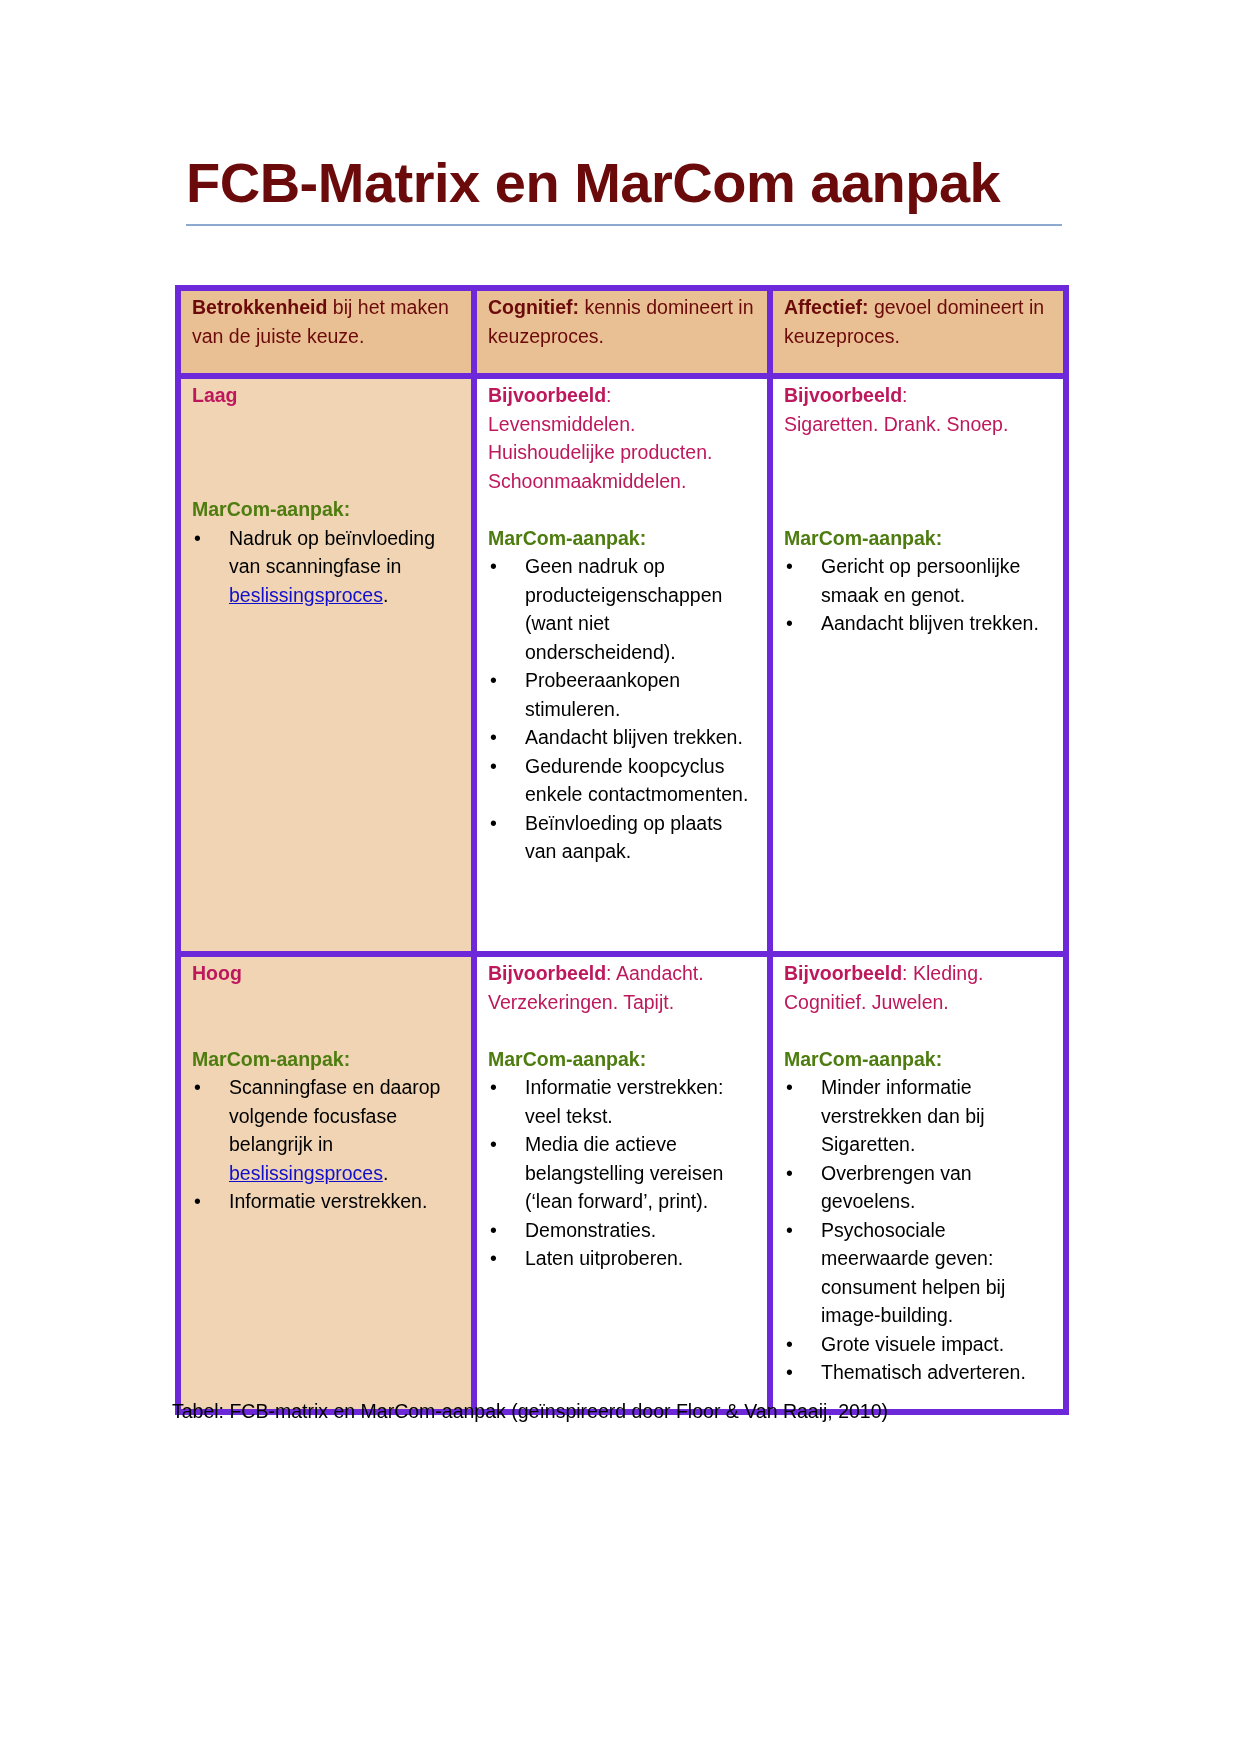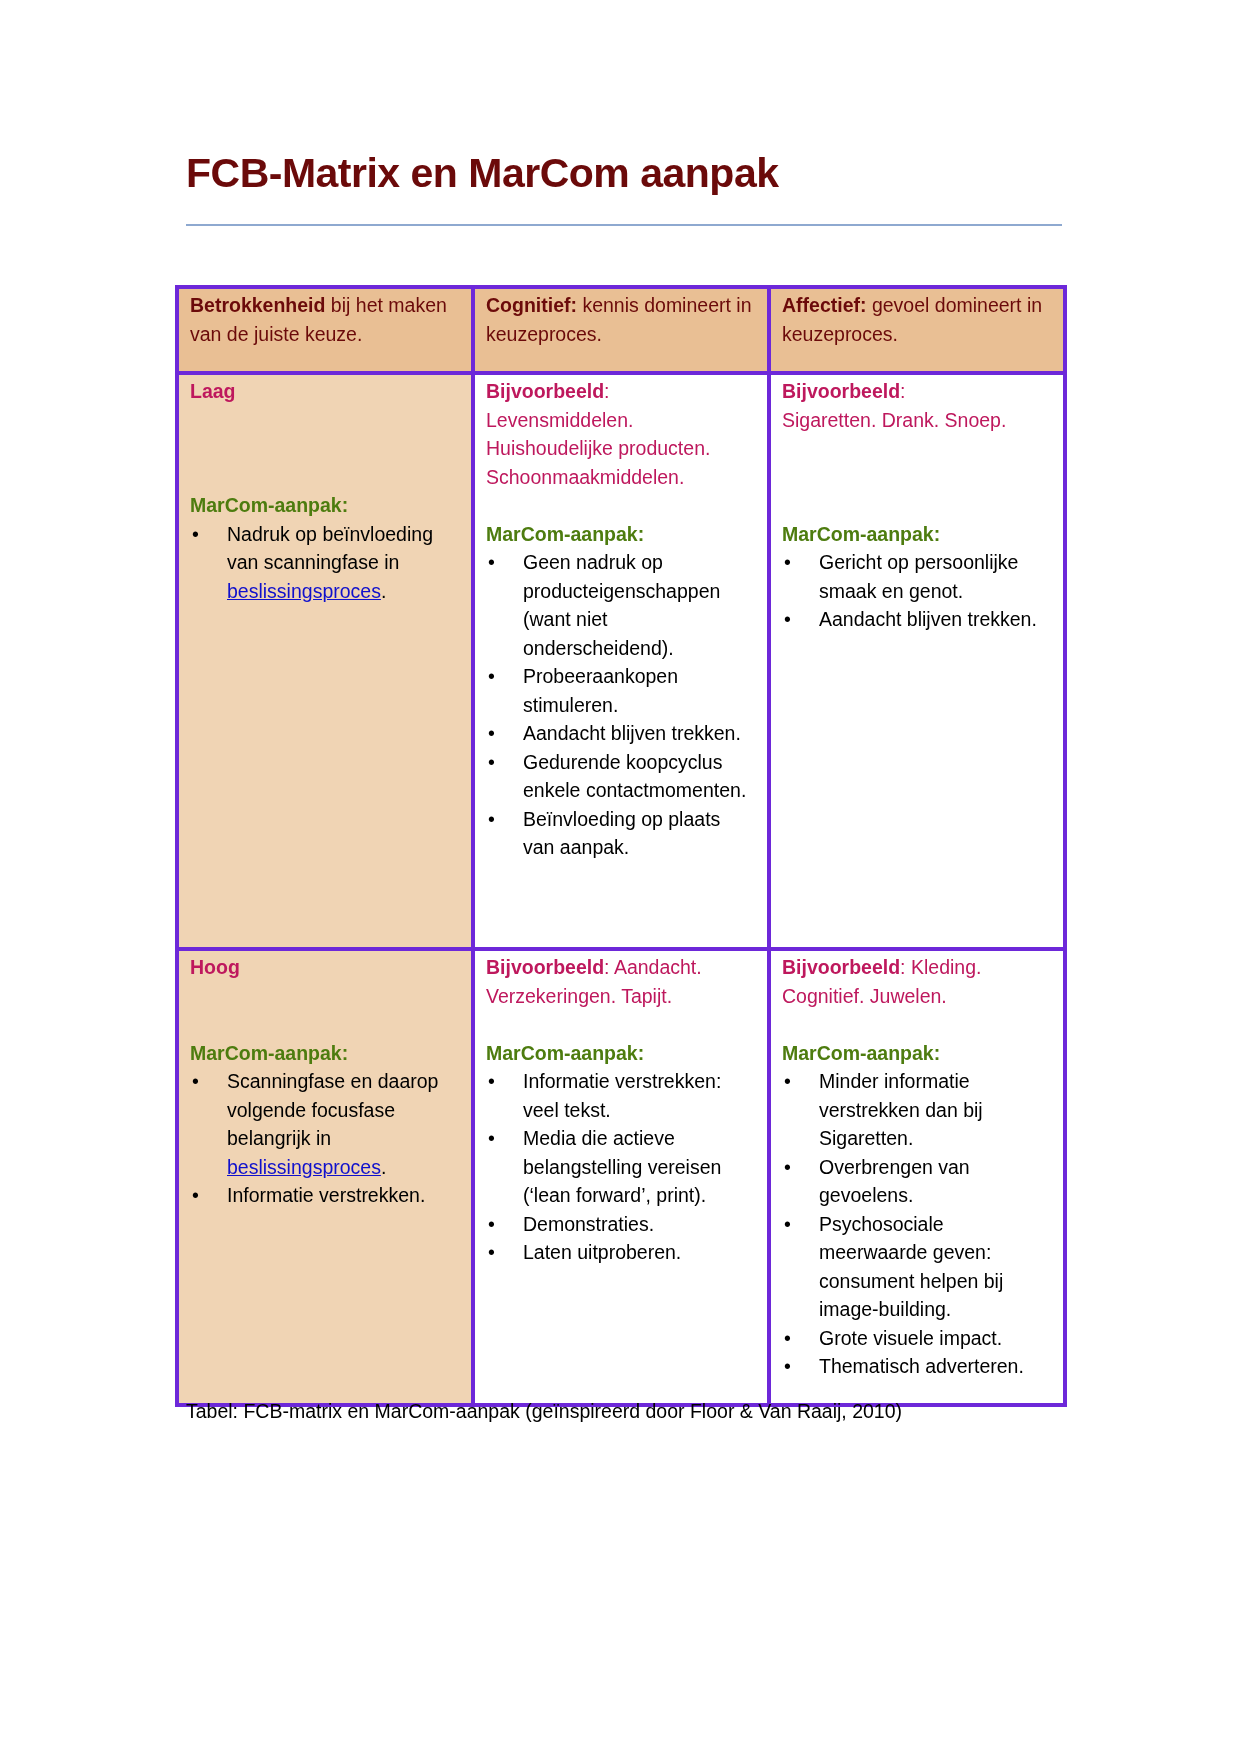--- a/index.html
+++ b/index.html
@@ -1,44 +1,44 @@
 <!DOCTYPE html>
 <html><head>
 <meta charset="utf-8">
 <style>
   html, body { margin: 0; padding: 0; background: #ffffff; }
   body { width: 1240px; height: 1753px; position: relative; font-family: "Liberation Sans", sans-serif; color: #000; }
   .title {
     position: absolute; left: 186px; top: 150px;
-    font-size: 41px; font-weight: bold; color: #6B0A0A; letter-spacing: -0.5px;
+    font-size: 56px; font-weight: bold; color: #6B0A0A; letter-spacing: -0.5px;
     font-family: "Liberation Sans", sans-serif;
   }
   .rule { position: absolute; left: 186px; top: 224px; width: 876px; height: 2px; background: #8EA9D0; }
   table.matrix {
     position: absolute; left: 175px; top: 285px; width: 888px;
     border-collapse: collapse; table-layout: fixed;
     font-size: 19.5px; line-height: 28.5px;
   }
-  table.matrix td { border: 4px solid #6d28d9; vertical-align: top; padding: 2px 10px 10px 11px; }
+  table.matrix td { border: 6px solid #6d28d9; vertical-align: top; padding: 2px 10px 10px 11px; }
   table.matrix tr.head td { background: #E9BF94; height: 70px; color: #6B0A0A; }
   td.rowlabel { background: #F0D4B4; }
   td.cell { background: #ffffff; }
   .dark { color: #be185d; }
   .b { font-weight: bold; }
   .spacer { height: 28.5px; }
   .ex-block { min-height: 114px; }
   .ex-block.short { min-height: 57px; }
   .marcom-head { font-weight: bold; color: #4d7c0f; }
   ul.bullets { list-style: none; margin: 0; padding: 0; }
   ul.bullets li { position: relative; padding-left: 37px; }
   ul.bullets li::before { content: "\2022"; position: absolute; left: 2px; top: 0; }
   a.link { color: #1010CC; text-decoration: underline; text-align: center; }
   tr.row-low td { height: 560px; }
   tr.row-high td { height: 440px; }
-  .caption { position: absolute; left: 186px; top: 1400px; font-size: 19.5px; color: #000; }
+  .caption { position: absolute; left: 172px; top: 1400px; font-size: 19.5px; color: #000; }
 </style>
 </head>
 <body>
 
 <div class="title">FCB-Matrix en MarCom aanpak</div>
 <div class="rule"></div>
 
 <table class="matrix">
   <colgroup>
       <col style="width:296px">

